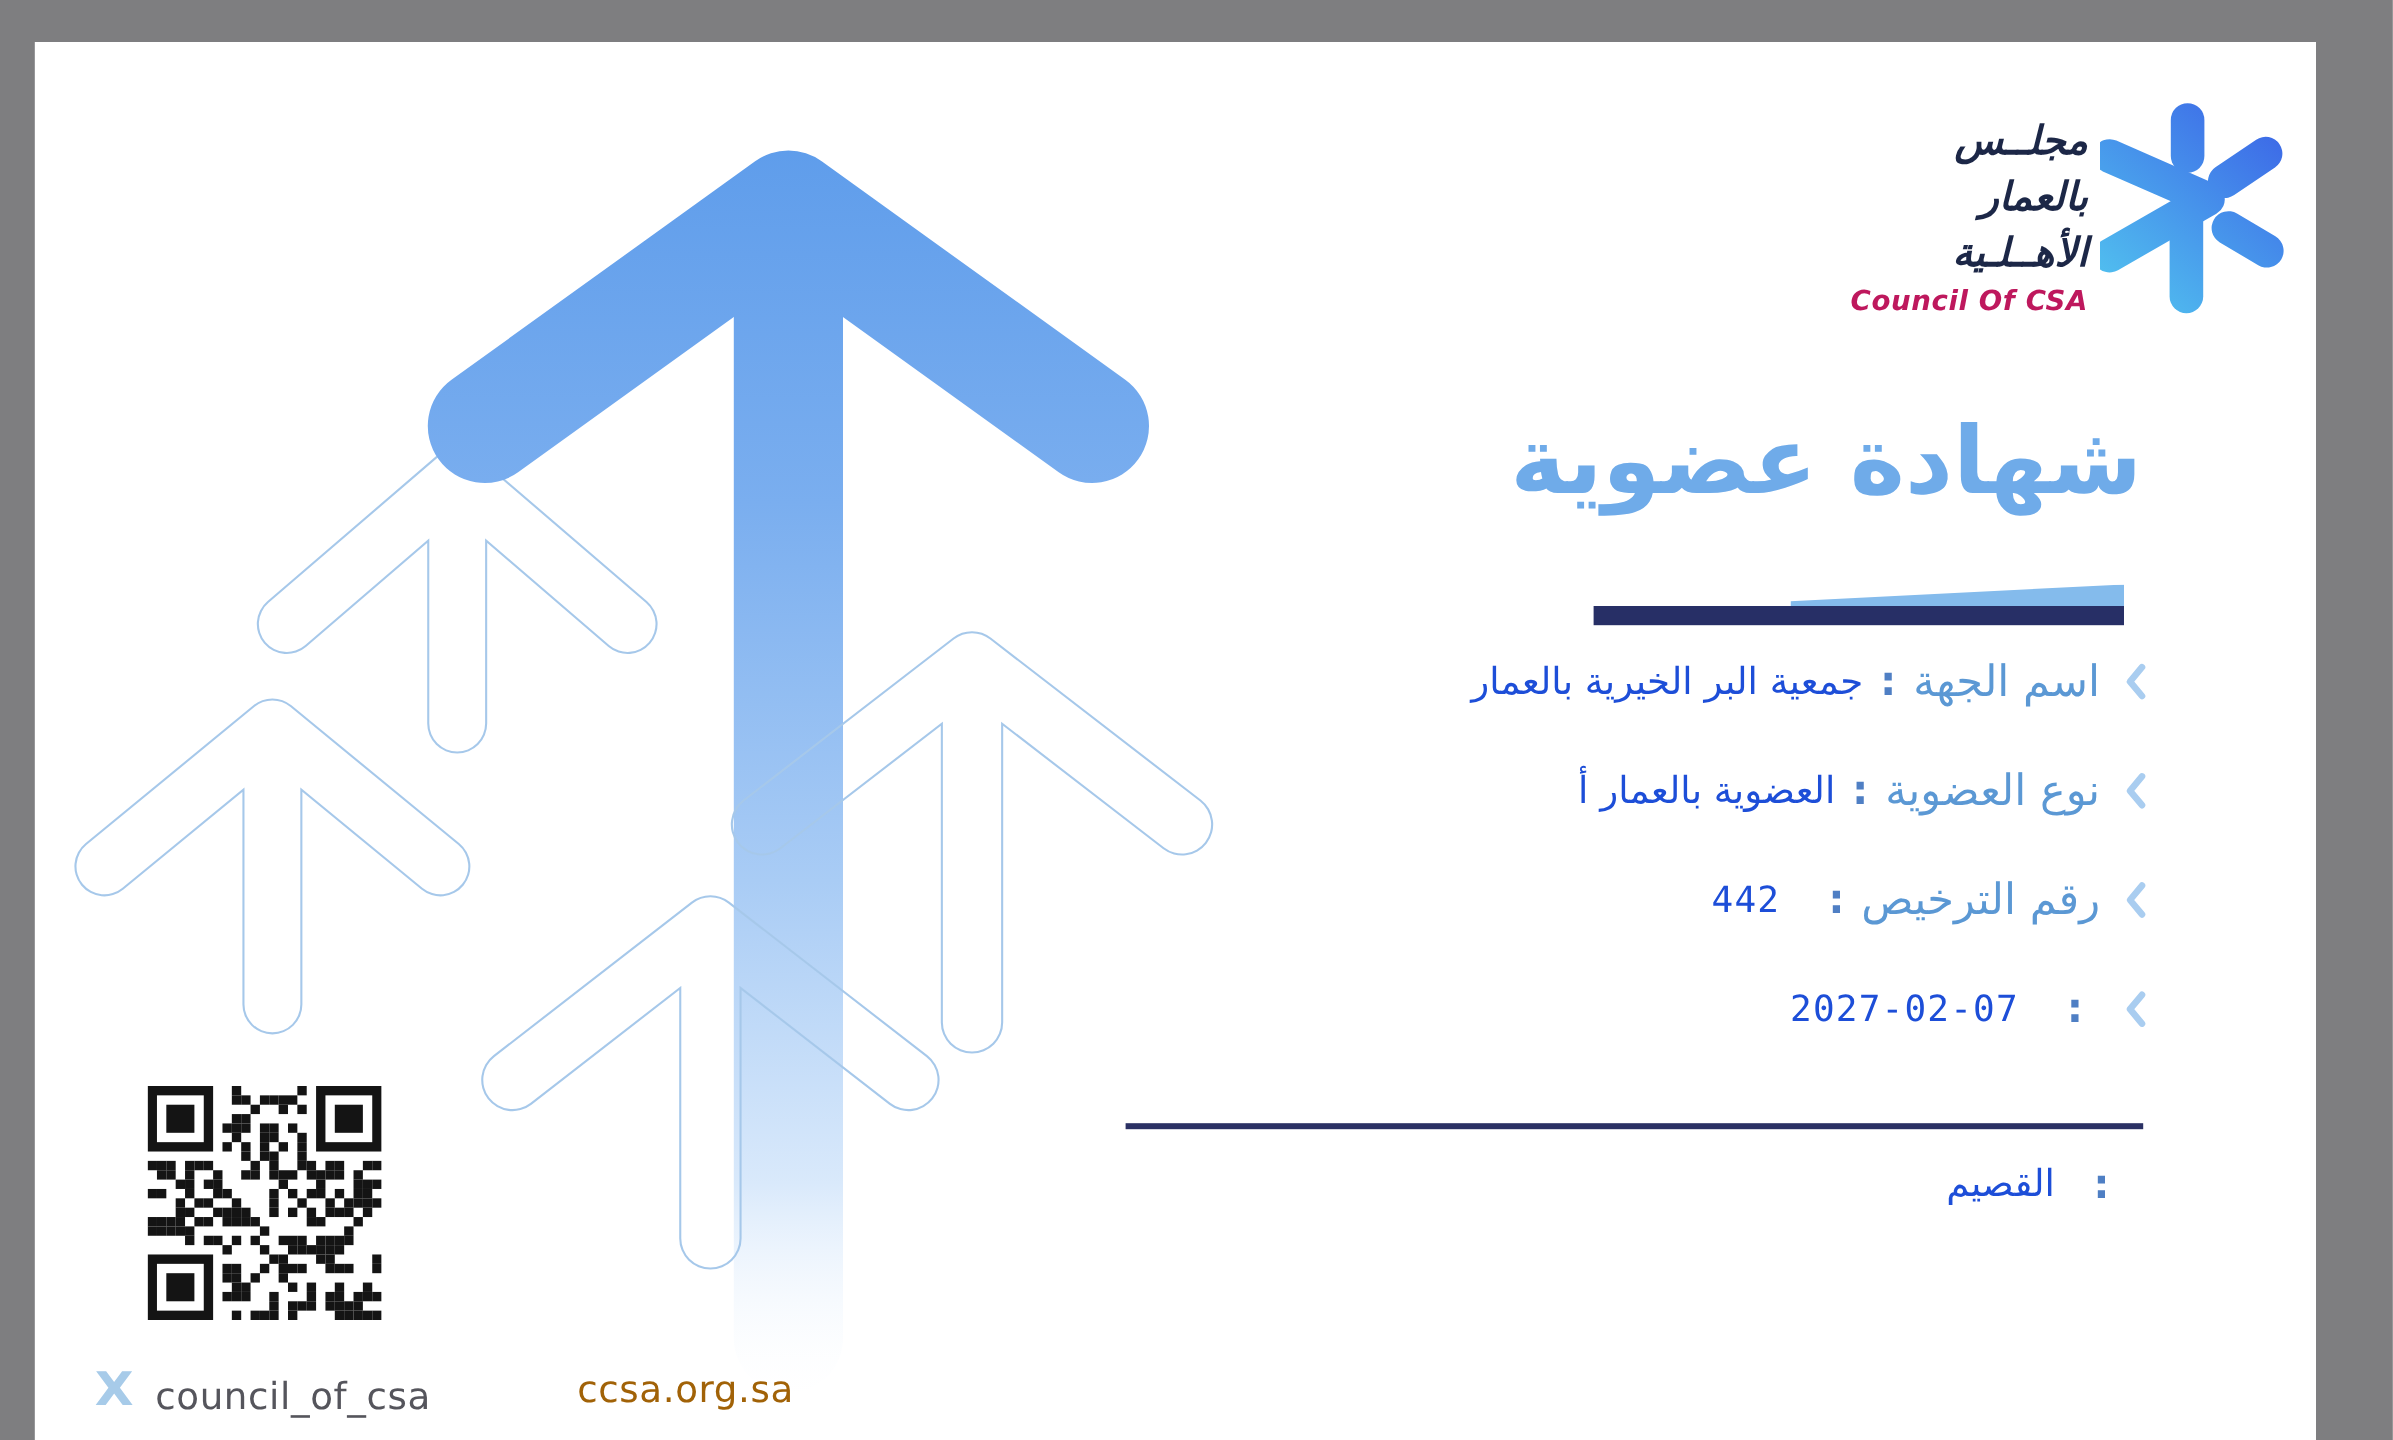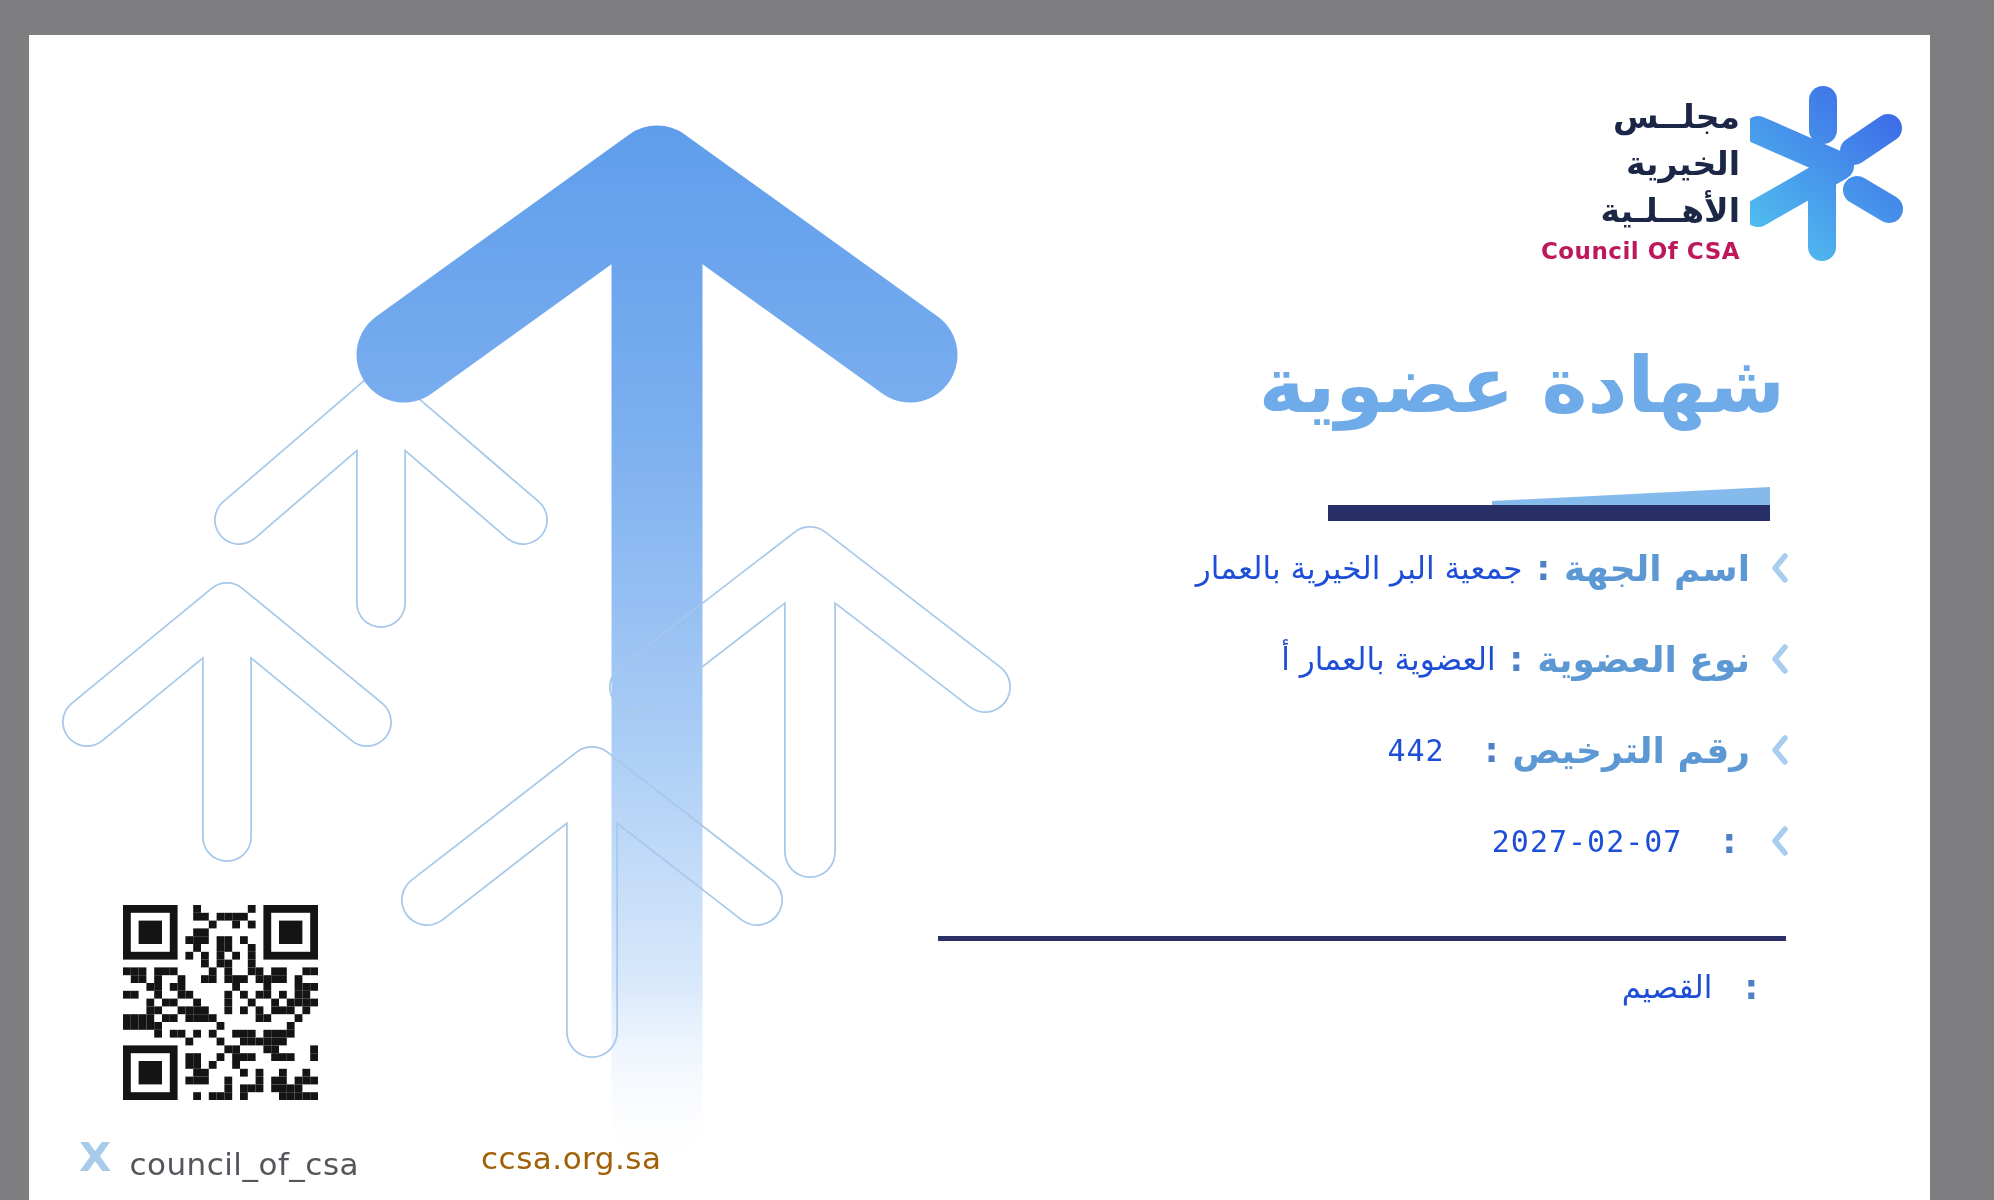--- a/index.html
+++ b/index.html
@@ -13,21 +13,21 @@
   .card{
     position:absolute;left:29px;top:35px;width:1901px;height:1165px;
     background:#ffffff;overflow:hidden;
   }
   .bg-art{position:absolute;left:0;top:0;width:1901px;height:1165px;}
 
   
   .logo-mark{position:absolute;left:1721px;top:50px;width:160px;height:178px;}
   .logo-text{
     position:absolute;right:190px;top:58px;text-align:right;direction:rtl;
-    color:#1c2747;font-weight:bold;white-space:nowrap;
+    color:#1c2747;font-weight:bold;white-space:nowrap;font-style:italic;
   }
   .logo-text .ar{font-size:33px;line-height:47px;}
   .logo-text .en{font-size:23px;line-height:34px;color:#be185d;letter-spacing:.5px;direction:ltr;}
 
   
   .title{
     position:absolute;right:145px;top:292px;
     font-size:78px;font-weight:bold;color:#6fabe9;
     direction:rtl;white-space:nowrap;line-height:1.5;
   }
@@ -37,21 +37,21 @@
     clip-path:polygon(0 78%,100% 0,100% 100%,0 100%);
   }
   .title-underline .bar{width:442px;height:16px;background:#272f66;}
 
   
   .field-row{
     position:absolute;right:140px;height:50px;
     display:flex;align-items:center;direction:rtl;white-space:nowrap;
   }
   .field-row .bullet{flex:0 0 auto;margin-left:20px;display:flex;align-items:center;}
-  .field-label{font-size:36px;font-weight:bold;color:#5b98d4;}
+  .field-label{font-size:36px;font-weight:normal;color:#5b98d4;}
   .field-sep{font-size:34px;font-weight:bold;color:#4f7fc4;margin:0 14px;}
   .field-value{font-size:31px;color:#1d4ed8;direction:rtl;}
   .field-value.num{font-family:"DejaVu Sans Mono",monospace;font-size:30px;direction:ltr;margin-right:26px;letter-spacing:1px;}
 
   .row-1{top:508px}.row-2{top:599px}.row-3{top:690px}.row-4{top:781px}
 
   .separator{position:absolute;left:909px;top:901px;width:848px;height:5px;background:#2b3164;}
 
   .region-row{
     position:absolute;right:154px;top:928px;height:48px;
@@ -126,21 +126,21 @@
       <path d="M 73 15 L 73 45"></path>
       <path d="M 104 66 L 138 43"></path>
       <path d="M 107 105 L 139 124"></path>
       <path d="M 8 45 L 90 81 L 8 128" stroke-linejoin="round"></path>
       <path d="M 72 92 L 72 162"></path>
     </g>
   </svg>
 
   <div class="logo-text">
     <div class="ar">مجلــس</div>
-    <div class="ar">الخيرية</div>
+    <div class="ar">بالعمار</div>
     <div class="ar">الأهــلـية</div>
     <div class="en">Council Of CSA</div>
   </div>
 
   <div class="title">شهادة عضوية</div>
   <div class="title-underline">
     <div class="wedge"></div>
     <div class="bar"></div>
   </div>
 

